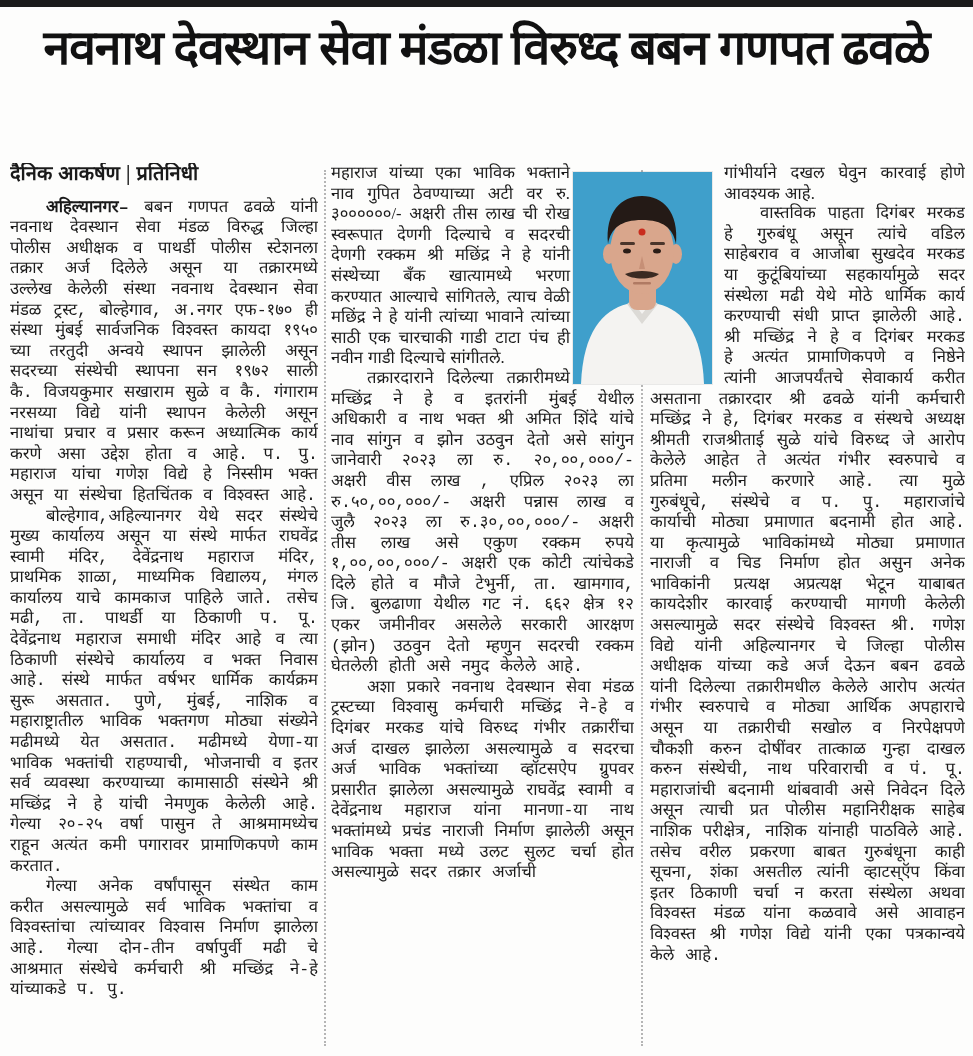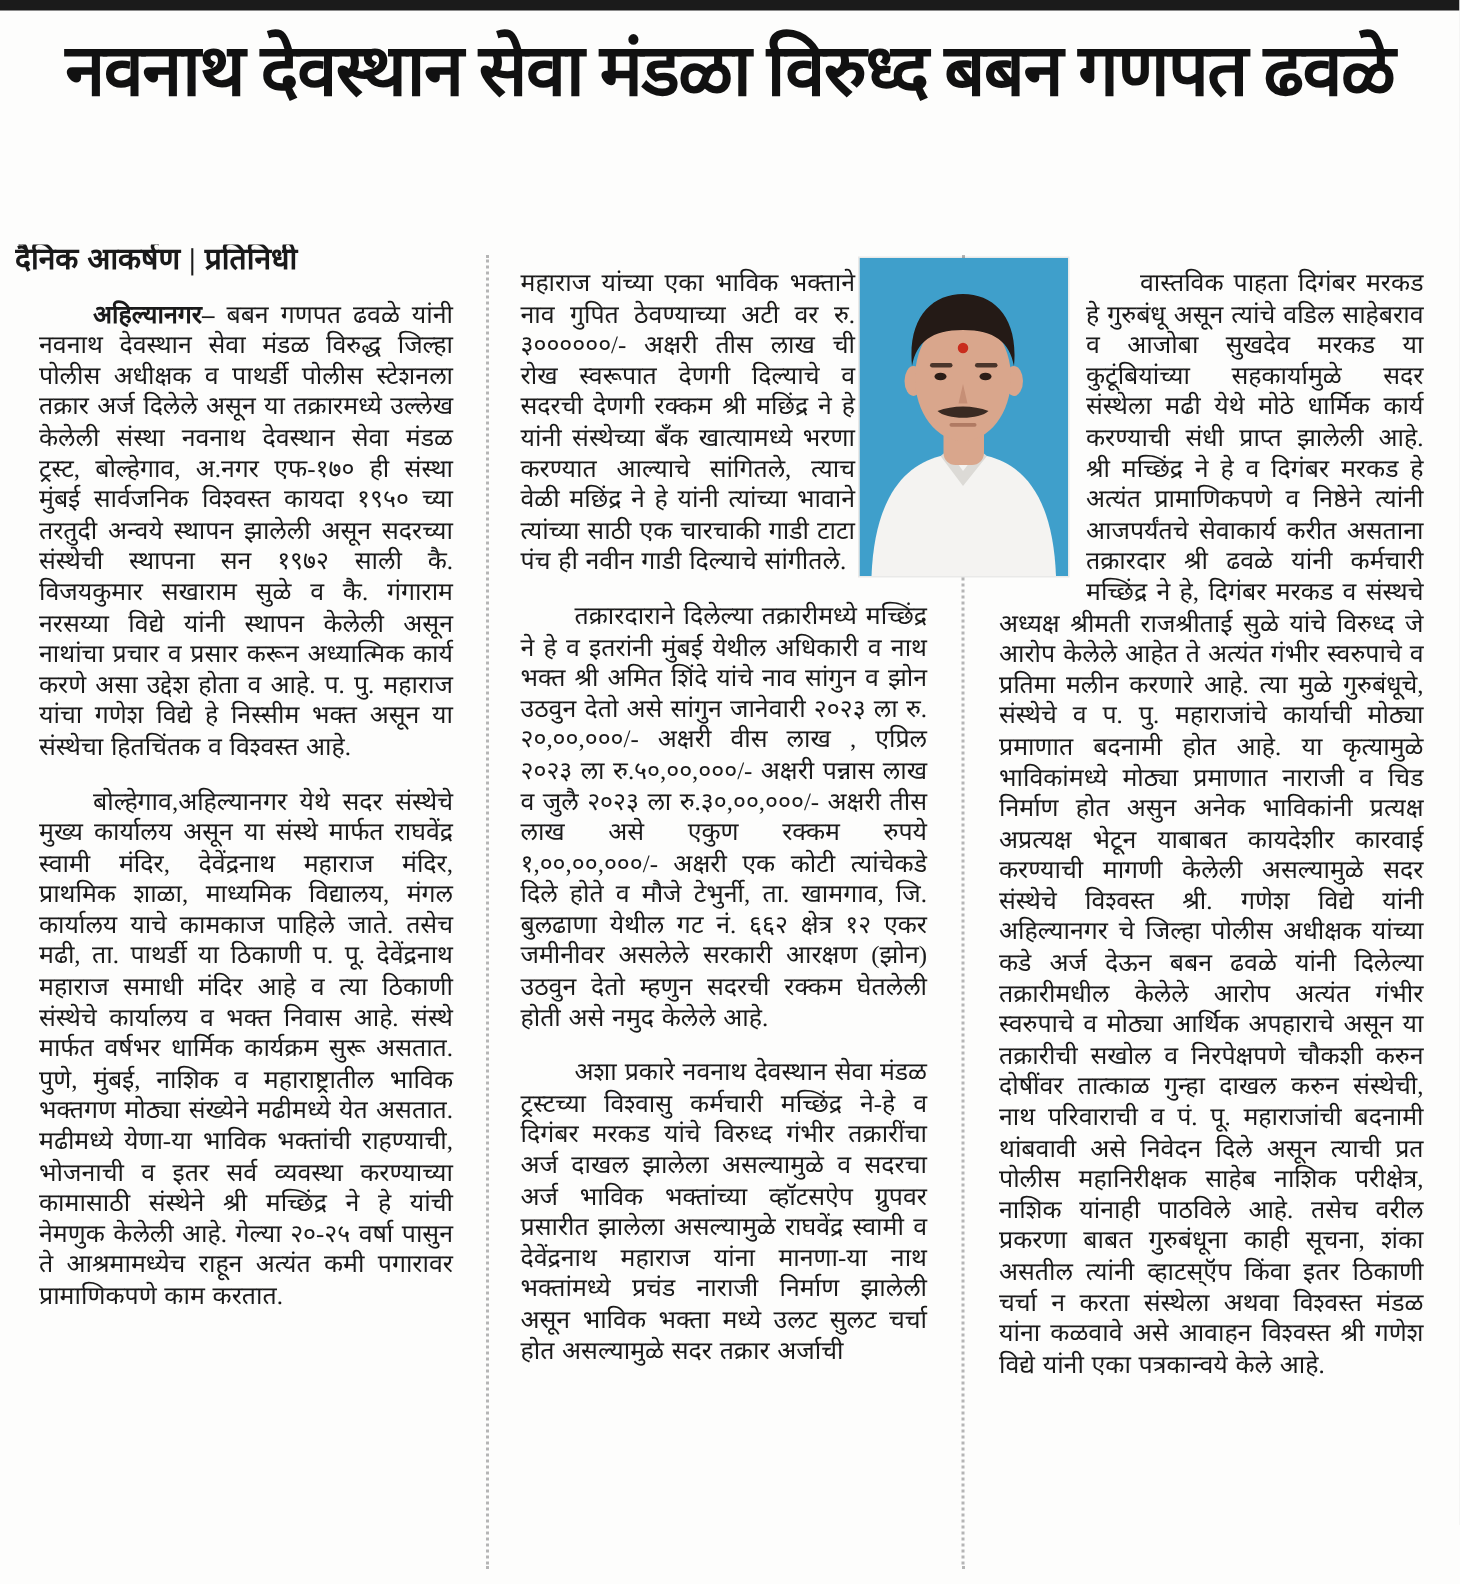--- a/index.html
+++ b/index.html
@@ -18,22 +18,22 @@
   .headline .hline { display:block; }
   .byline { font-size:20px; font-weight:bold; margin:0 0 14px 0; text-indent:0; }
   .column {
     position:absolute; top:163px; height:893px; overflow:hidden;
     font-size:16.6px; line-height:20.6px; text-align:justify;
     word-spacing:1px;
   }
   .col1 { left:10px;  width:308px; }
   .col2 { left:331px; width:303px; }
   .col3 { left:650px; width:315px; }
-  .para { margin:16px; }
-  .para.indent { text-indent:36px; }
+  .para { margin:0; }
+  .para.indent { text-indent:36px;font-family:Liberation Mono, monospace; }
   .lead { font-weight:bold; }
   .column-rule {
     position:absolute; top:170px; height:876px; width:0;
     border-left:2px dotted #b5b5b5;
   }
   .rule1 { left:324px; }
   .rule2 { left:641px; }
   .photo {
     position:absolute; left:573px; top:172px; width:139px; height:212px;
     box-shadow:0 0 0 1px rgba(0,0,0,0.08);
@@ -53,31 +53,33 @@
     <span class="hline">नवनाथ देवस्थान सेवा मंडळा विरुध्द बबन गणपत ढवळे</span>
   </h1>
 
   <div class="column-rule rule1"></div>
   <div class="column-rule rule2"></div>
 
   <div class="column col1">
     <div class="byline">दैनिक आकर्षण | प्रतिनिधी</div>
   <p class="para indent"><span class="lead">अहिल्यानगर– </span>बबन गणपत ढवळे यांनी नवनाथ देवस्थान सेवा मंडळ विरुद्ध जिल्हा पोलीस अधीक्षक व पाथर्डी पोलीस स्टेशनला तक्रार अर्ज दिलेले असून या तक्रारमध्ये उल्लेख केलेली संस्था नवनाथ देवस्थान सेवा मंडळ ट्रस्ट, बोल्हेगाव, अ.नगर एफ-१७० ही संस्था मुंबई सार्वजनिक विश्वस्त कायदा १९५० च्या तरतुदी अन्वये स्थापन झालेली असून सदरच्या संस्थेची स्थापना सन १९७२ साली कै. विजयकुमार सखाराम सुळे व कै. गंगाराम नरसय्या विद्ये यांनी स्थापन केलेली असून नाथांचा प्रचार व प्रसार करून अध्यात्मिक कार्य करणे असा उद्देश होता व आहे. प. पु. महाराज यांचा गणेश विद्ये हे निस्सीम भक्त असून या संस्थेचा हितचिंतक व विश्वस्त आहे.</p>
       <p class="para indent">बोल्हेगाव,अहिल्यानगर येथे सदर संस्थेचे मुख्य कार्यालय असून या संस्थे मार्फत राघवेंद्र स्वामी मंदिर, देवेंद्रनाथ महाराज मंदिर, प्राथमिक शाळा, माध्यमिक विद्यालय, मंगल कार्यालय याचे कामकाज पाहिले जाते. तसेच मढी, ता. पाथर्डी या ठिकाणी प. पू. देवेंद्रनाथ महाराज समाधी मंदिर आहे व त्या ठिकाणी संस्थेचे कार्यालय व भक्त निवास आहे. संस्थे मार्फत वर्षभर धार्मिक कार्यक्रम सुरू असतात. पुणे, मुंबई, नाशिक व महाराष्ट्रातील भाविक भक्तगण मोठ्या संख्येने मढीमध्ये येत असतात. मढीमध्ये येणा-या भाविक भक्तांची राहण्याची, भोजनाची व इतर सर्व व्यवस्था करण्याच्या कामासाठी संस्थेने श्री मच्छिंद्र ने हे यांची नेमणुक केलेली आहे. गेल्या २०-२५ वर्षा पासुन ते आश्रमामध्येच राहून अत्यंत कमी पगारावर प्रामाणिकपणे काम करतात.</p>
+      <p class="para indent">गेल्या अनेक वर्षांपासून संस्थेत काम करीत असल्यामुळे सर्व भाविक भक्तांचा व विश्वस्तांचा त्यांच्यावर विश्वास निर्माण झालेला आहे. गेल्या दोन-तीन वर्षापुर्वी मढी चे आश्रमात संस्थेचे कर्मचारी श्री मच्छिंद्र ने-हे यांच्याकडे प. पु.</p>
     </div>
 
   <div class="column col2">
     <div class="spacer-right"></div>
   <p class="para">महाराज यांच्या एका भाविक भक्ताने नाव गुपित ठेवण्याच्या अटी वर रु. ३००००००/- अक्षरी तीस लाख ची रोख स्वरूपात देणगी दिल्याचे व सदरची देणगी रक्कम श्री मछिंद्र ने हे यांनी संस्थेच्या बँक खात्यामध्ये भरणा करण्यात आल्याचे सांगितले, त्याच वेळी मछिंद्र ने हे यांनी त्यांच्या भावाने त्यांच्या साठी एक चारचाकी गाडी टाटा पंच ही नवीन गाडी दिल्याचे सांगीतले.</p>
       <p class="para indent">तक्रारदाराने दिलेल्या तक्रारीमध्ये मच्छिंद्र ने हे व इतरांनी मुंबई येथील अधिकारी व नाथ भक्त श्री अमित शिंदे यांचे नाव सांगुन व झोन उठवुन देतो असे सांगुन जानेवारी २०२३ ला रु. २०,००,०००/- अक्षरी वीस लाख , एप्रिल २०२३ ला रु.५०,००,०००/- अक्षरी पन्नास लाख व जुलै २०२३ ला रु.३०,००,०००/- अक्षरी तीस लाख असे एकुण रक्कम रुपये १,००,००,०००/- अक्षरी एक कोटी त्यांचेकडे दिले होते व मौजे टेभुर्नी, ता. खामगाव, जि. बुलढाणा येथील गट नं. ६६२ क्षेत्र १२ एकर जमीनीवर असलेले सरकारी आरक्षण (झोन) उठवुन देतो म्हणुन सदरची रक्कम घेतलेली होती असे नमुद केलेले आहे.</p>
       <p class="para indent">अशा प्रकारे नवनाथ देवस्थान सेवा मंडळ ट्रस्टच्या विश्वासु कर्मचारी मच्छिंद्र ने-हे व दिगंबर मरकड यांचे विरुध्द गंभीर तक्रारींचा अर्ज दाखल झालेला असल्यामुळे व सदरचा अर्ज भाविक भक्तांच्या व्हॉटसऐप ग्रुपवर प्रसारीत झालेला असल्यामुळे राघवेंद्र स्वामी व देवेंद्रनाथ महाराज यांना मानणा-या नाथ भक्तांमध्ये प्रचंड नाराजी निर्माण झालेली असून भाविक भक्ता मध्ये उलट सुलट चर्चा होत असल्यामुळे सदर तक्रार अर्जाची</p>
     </div>
 
   <div class="column col3">
     <div class="spacer-left"></div>
+  <p class="para">गांभीर्याने दखल घेवुन कारवाई होणे आवश्यक आहे.</p>
       <p class="para indent">वास्तविक पाहता दिगंबर मरकड हे गुरुबंधू असून त्यांचे वडिल साहेबराव व आजोबा सुखदेव मरकड या कुटूंबियांच्या सहकार्यामुळे सदर संस्थेला मढी येथे मोठे धार्मिक कार्य करण्याची संधी प्राप्त झालेली आहे. श्री मच्छिंद्र ने हे व दिगंबर मरकड हे अत्यंत प्रामाणिकपणे व निष्ठेने त्यांनी आजपर्यंतचे सेवाकार्य करीत असताना तक्रारदार श्री ढवळे यांनी कर्मचारी मच्छिंद्र ने हे, दिगंबर मरकड व संस्थचे अध्यक्ष श्रीमती राजश्रीताई सुळे यांचे विरुध्द जे आरोप केलेले आहेत ते अत्यंत गंभीर स्वरुपाचे व प्रतिमा मलीन करणारे आहे. त्या मुळे गुरुबंधूचे, संस्थेचे व प. पु. महाराजांचे कार्याची मोठ्या प्रमाणात बदनामी होत आहे. या कृत्यामुळे भाविकांमध्ये मोठ्या प्रमाणात नाराजी व चिड निर्माण होत असुन अनेक भाविकांनी प्रत्यक्ष अप्रत्यक्ष भेटून याबाबत कायदेशीर कारवाई करण्याची मागणी केलेली असल्यामुळे सदर संस्थेचे विश्वस्त श्री. गणेश विद्ये यांनी अहिल्यानगर चे जिल्हा पोलीस अधीक्षक यांच्या कडे अर्ज देऊन बबन ढवळे यांनी दिलेल्या तक्रारीमधील केलेले आरोप अत्यंत गंभीर स्वरुपाचे व मोठ्या आर्थिक अपहाराचे असून या तक्रारीची सखोल व निरपेक्षपणे चौकशी करुन दोषींवर तात्काळ गुन्हा दाखल करुन संस्थेची, नाथ परिवाराची व पं. पू. महाराजांची बदनामी थांबवावी असे निवेदन दिले असून त्याची प्रत पोलीस महानिरीक्षक साहेब नाशिक परीक्षेत्र, नाशिक यांनाही पाठविले आहे. तसेच वरील प्रकरणा बाबत गुरुबंधूना काही सूचना, शंका असतील त्यांनी व्हाटस्ऍप किंवा इतर ठिकाणी चर्चा न करता संस्थेला अथवा विश्वस्त मंडळ यांना कळवावे असे आवाहन विश्वस्त श्री गणेश विद्ये यांनी एका पत्रकान्वये केले आहे.</p>
     </div>
 
   <div class="photo">
     <svg viewBox="0 0 139 212" xmlns="http://www.w3.org/2000/svg">
       <rect x="0" y="0" width="139" height="212" fill="#3f9fcb"></rect>
 
       <path d="M 8 212 C 10 160 30 138 54 132 L 85 132 C 110 138 129 160 131 212 Z" fill="#f4f3f1"></path>
       <path d="M 54 132 L 69 152 L 85 132 L 80 128 L 69 142 L 59 128 Z" fill="#dcdad6"></path>
 

